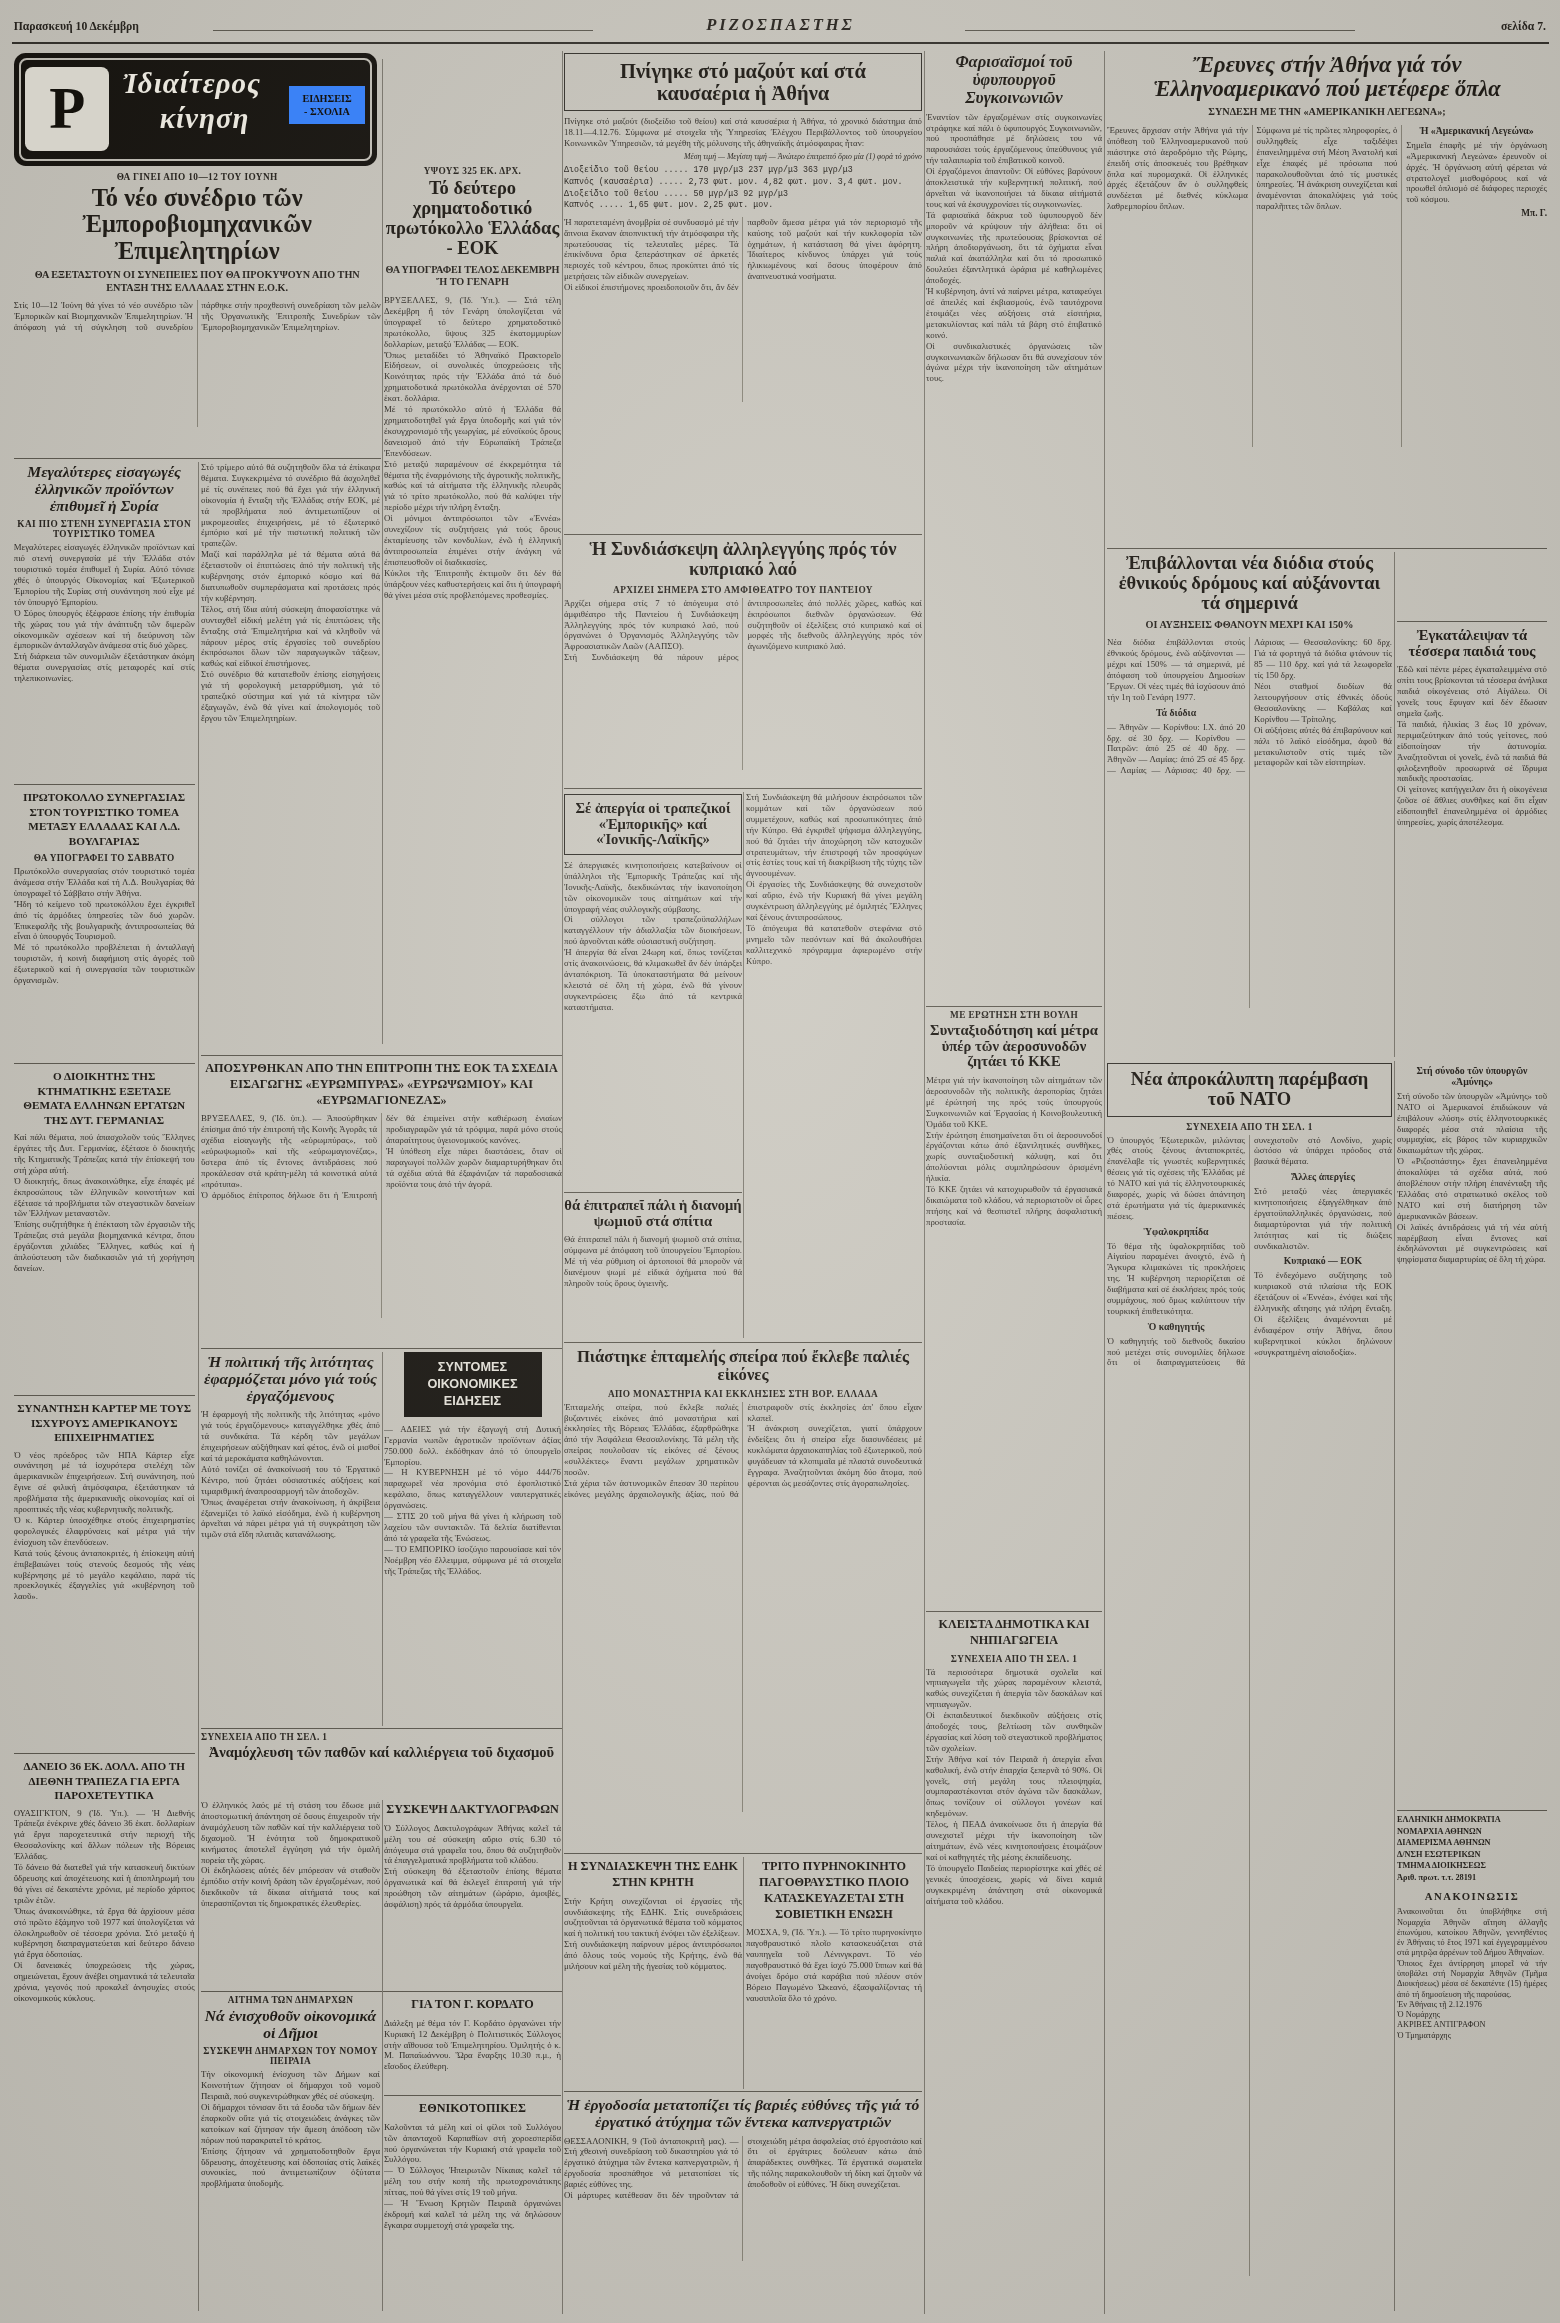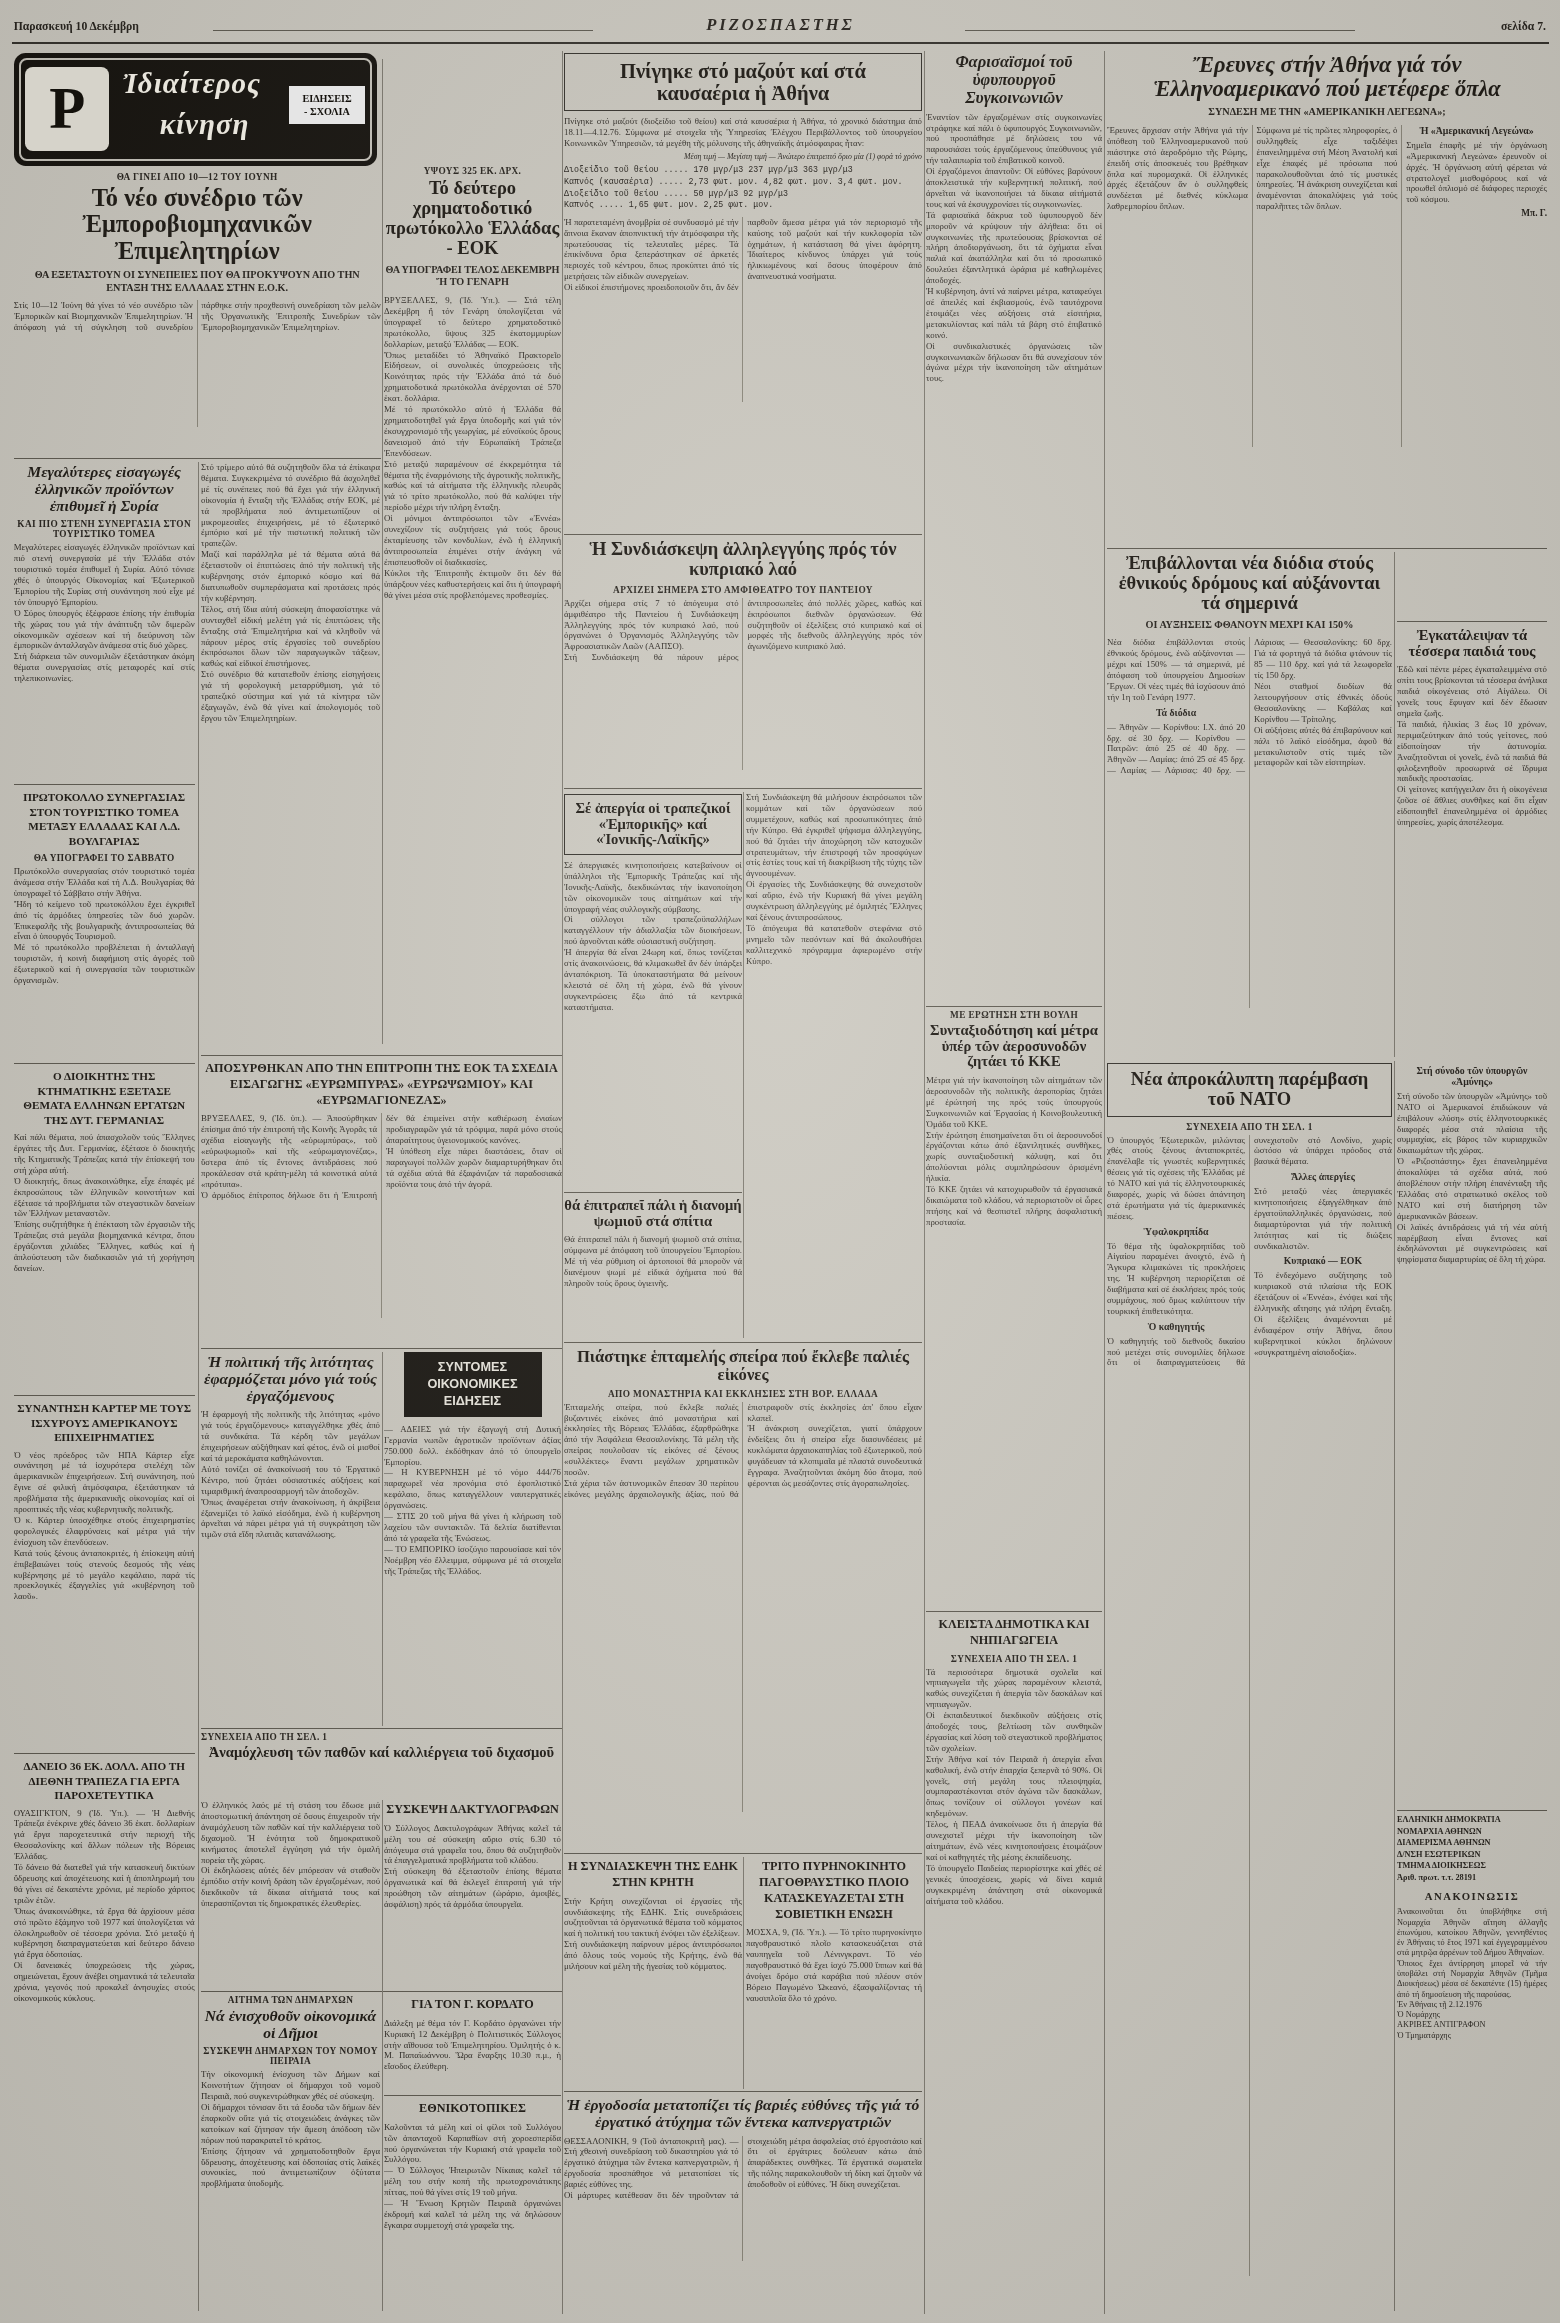--- a/index.html
+++ b/index.html
@@ -37,23 +37,23 @@
       font-weight:bold;text-align:center;font-size:12.7px;line-height:1.35;padding:6.8px 3.9px;
       margin:0 auto 6.8px;width:138px;white-space:pre-line}
   .annh{font-size:8.3px;font-weight:bold;line-height:1.4;white-space:pre-line}
   .annt{font-weight:bold;text-align:center;font-size:10.7px;margin:6.8px 0 4.9px;letter-spacing:1.5px}
   .logo{position:absolute;background:#14110c;border-radius:11.7px}
   .logo::after{content:"";position:absolute;inset:4.9px;border:2px solid #c8c5bc;border-radius:7.8px;pointer-events:none}
   .logo-p{position:absolute;left:11.7px;top:13.7px;width:84px;height:84px;background:#d6d3ca;border-radius:7.8px;
           display:flex;align-items:center;justify-content:center;font-size:59px;font-weight:bold;color:#14110c;z-index:2}
   .logo-t1{position:absolute;left:109px;top:13.7px;font-size:29px;font-weight:bold;font-style:italic;
            color:#e8e5dc;letter-spacing:1px;z-index:2}
-  .logo-t2{position:absolute;left:146px;top:55px;font-size:29px;font-weight:bold;font-style:italic;
+  .logo-t2{position:absolute;left:146px;top:49px;font-size:29px;font-weight:bold;font-style:italic;
            color:#e8e5dc;letter-spacing:1px;z-index:2}
-  .logo-side{position:absolute;right:11.7px;top:33px;width:76px;background:#e5e5e5;color:#14110c;text-align:center;
+  .logo-side{position:absolute;right:11.7px;top:33px;width:76px;background:#3b82f6;color:#14110c;text-align:center;
            font-size:10.2px;font-weight:bold;padding:5.9px 2px;line-height:1.3;z-index:2;white-space:pre-line}
 </style>
 </head>
 <body>
 
 <div class="page">
 
   <div class="abs hdr-date" style="left:13.7px;top:19.5px;width:293px">Παρασκευή 10 Δεκέμβρη</div>
   <div class="abs masthead" style="left:605px;top:14.6px;width:351px">ΡΙΖΟΣΠΑΣΤΗΣ</div>
   <div class="abs hdr-page" style="left:1365px;top:19.5px;width:181px">σελίδα 7.</div>

